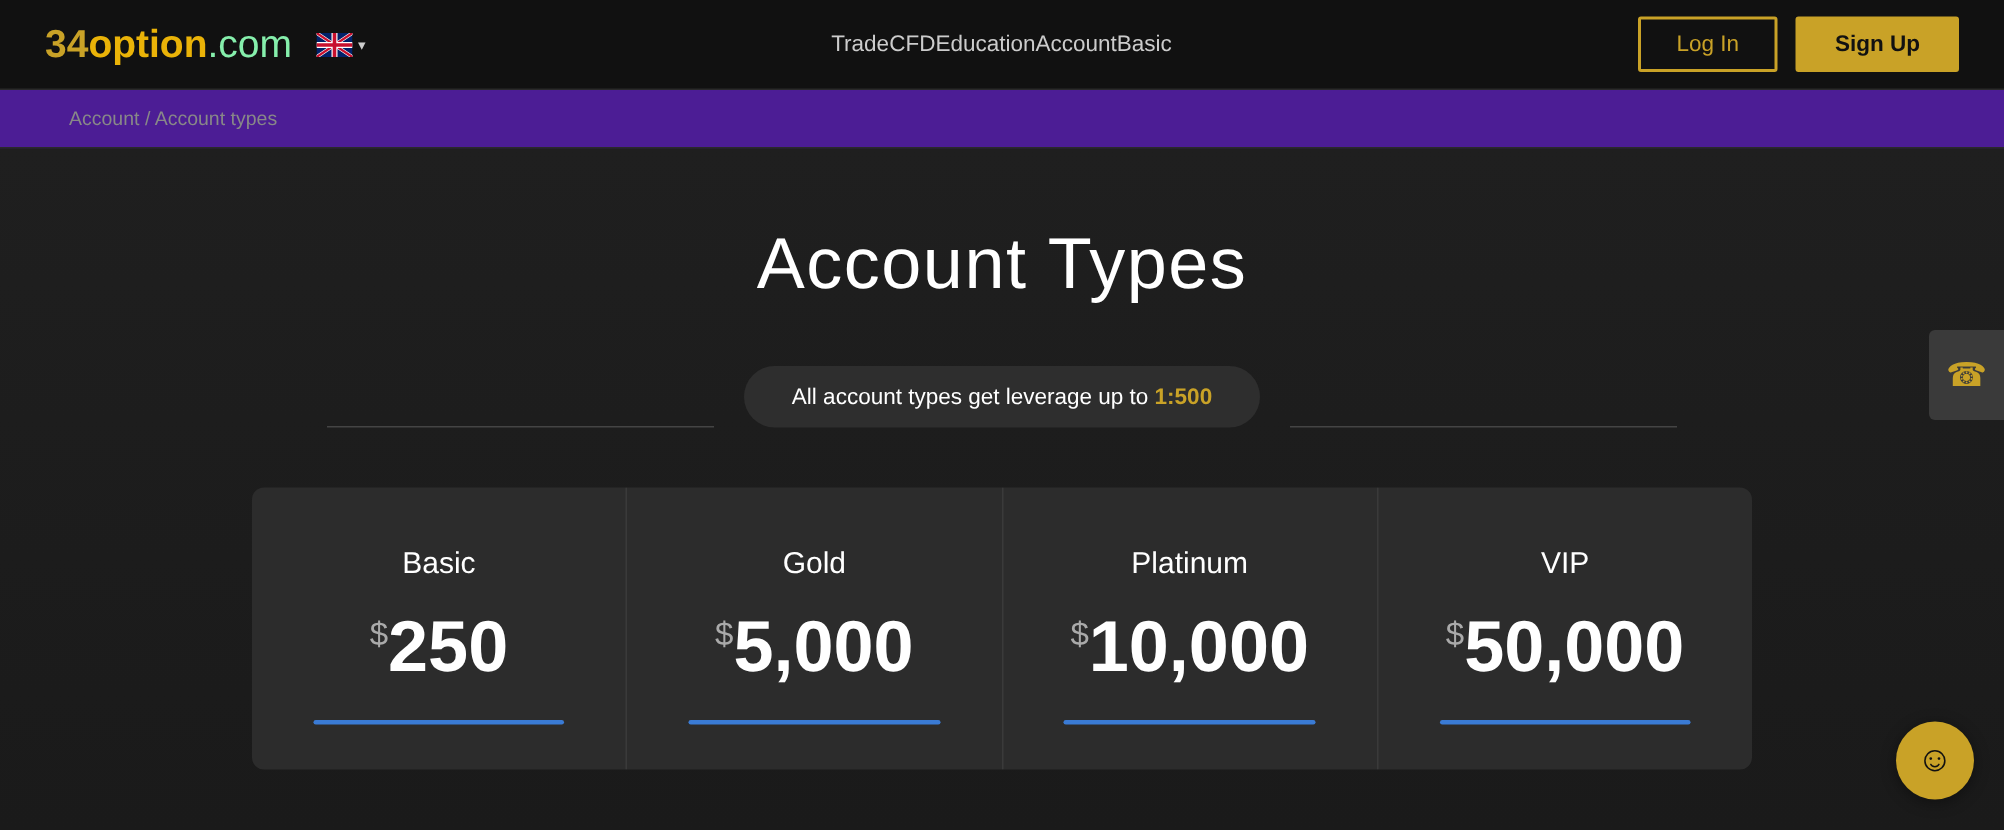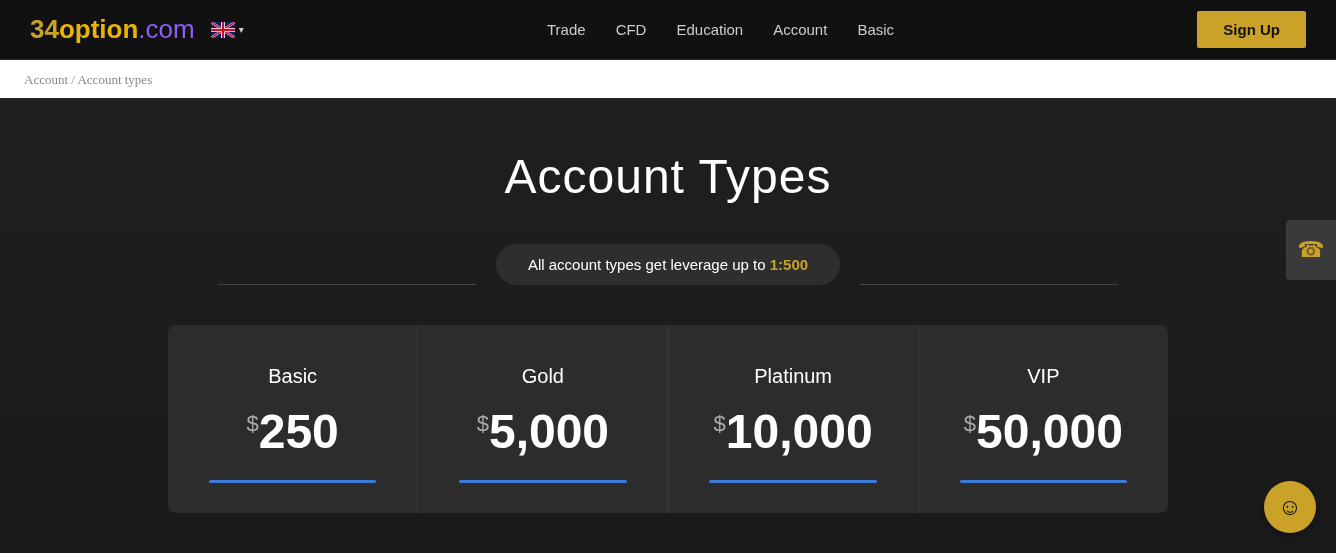--- a/index.html
+++ b/index.html
@@ -37,21 +37,21 @@
 
     .logo-24 {
       color: #c9a227;
     }
 
     .logo-option {
       color: #eab308;
     }
 
     .logo-com {
-      color: #8b5cf6;
+      color: #86efac;
       font-weight: normal;
     }
 
     .flag-btn {
       display: flex;
       align-items: center;
       gap: 4px;
       cursor: pointer;
       background: none;
       border: none;
@@ -59,21 +59,20 @@
     }
 
     .chevron {
       font-size: 10px;
       color: #ccc;
     }
 
     .nav {
       display: flex;
       align-items: flex-end;
-      gap: 30px;
     }
 
     .nav-item {
       color: #cccccc;
       text-decoration: none;
       font-size: 15px;
       cursor: pointer;
     }
 
     .header-right {
@@ -99,24 +98,23 @@
       color: #111;
       padding: 8px 24px;
       font-size: 15px;
       cursor: pointer;
       border-radius: 2px;
       font-weight: bold;
     }
 
     
     .breadcrumb-bar {
-      background-color: #ffffff;
-      padding: 10px 24px;
+      background-color: #4c1d95;
+      padding: 10px 46px;
       border-bottom: 1px solid #2a2a2a;
-      font-family: Liberation Serif, serif;
     }
 
     .breadcrumb {
       color: #888888;
       font-size: 13px;
     }
 
     .breadcrumb a {
       color: #888888;
       text-decoration: none;
@@ -294,20 +292,21 @@
 
   <nav class="nav">
     <a class="nav-item">Trade</a>
     <a class="nav-item">CFD</a>
     <a class="nav-item">Education</a>
     <a class="nav-item">Account</a>
     <a class="nav-item">Basic</a>
   </nav>
 
   <div class="header-right">
+    <button class="btn-login">Log In</button>
     <button class="btn-signup">Sign Up</button>
   </div>
 </header>
 
 <div class="breadcrumb-bar">
   <span class="breadcrumb">
     <a>Account</a><span> / </span><span>Account types</span>
   </span>
 </div>
 

